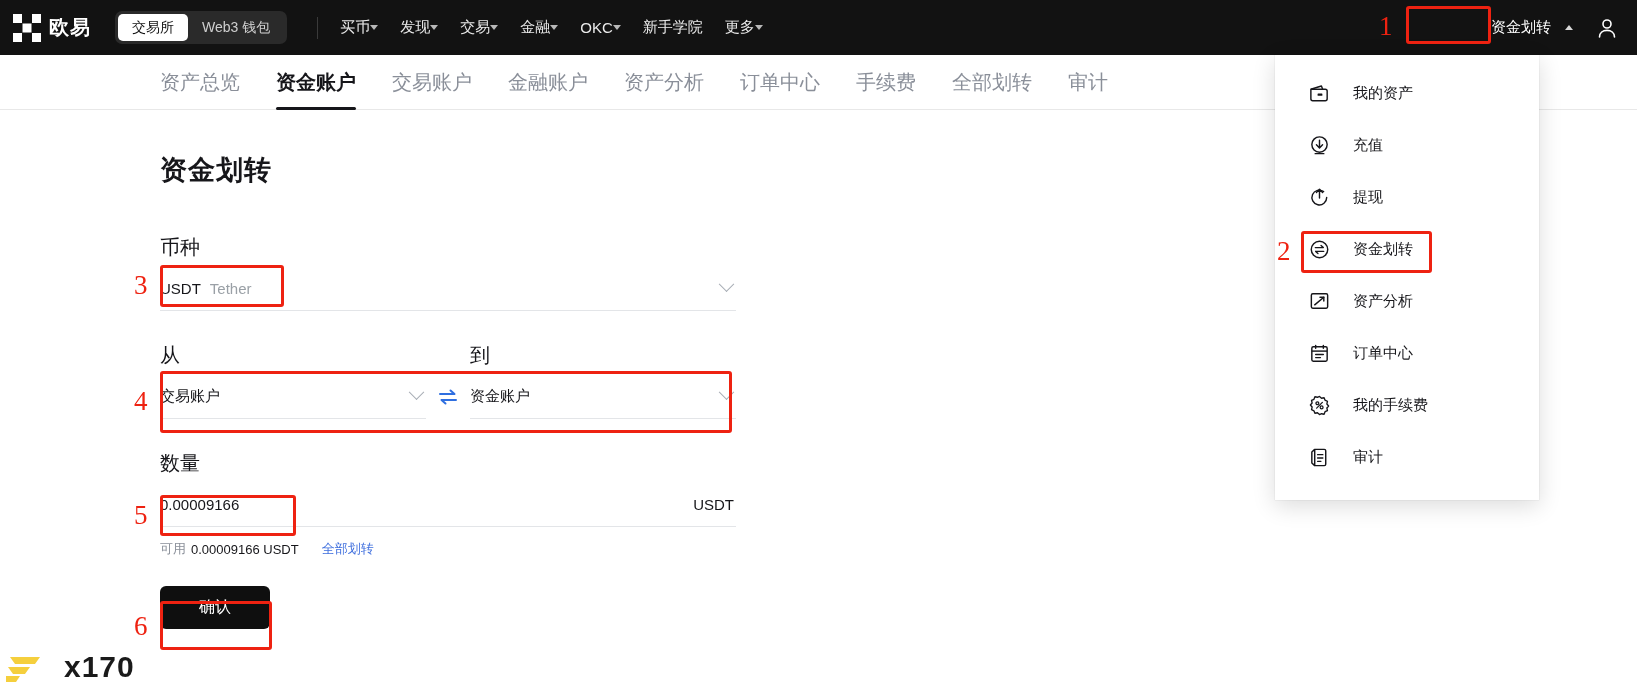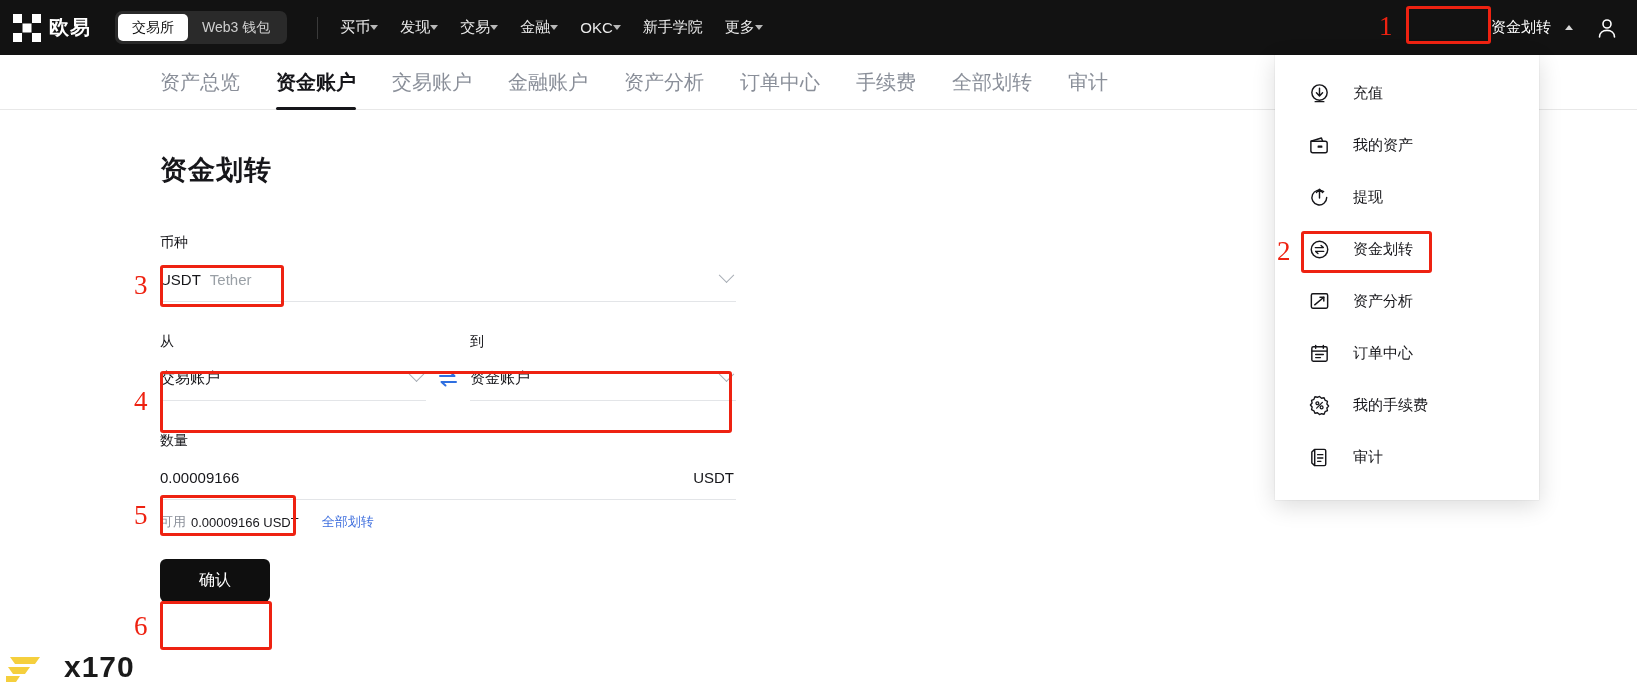--- a/index.html
+++ b/index.html
@@ -78,21 +78,21 @@
   .tab.active { color: #16161a; font-weight: bold; }
   .tab.active::after {
     content: ""; position: absolute; left: 0; right: 0; bottom: 0;
     height: 3px; background: #16161a; border-radius: 2px;
   }
 
   
   .main { position: absolute; top: 110px; left: 0; width: 1637px; }
   .form-wrap { margin-left: 160px; width: 576px; padding-top: 42px; }
   .page-title { font-size: 27px; font-weight: bold; color: #16161a; letter-spacing: 1px; }
-  .field-label { font-size: 14px; color: #16161a; margin-bottom: 6px; }
+  .field-label { font-size: 20px; color: #16161a; margin-bottom: 6px; }
   .group { position: relative; }
   .g-currency { margin-top: 46px; }
   .g-accounts { margin-top: 31px; }
   .g-amount { margin-top: 31px; }
 
   .inp {
     position: relative; height: 44px;
     border-bottom: 1px solid #e3e5e8;
     display: flex; align-items: center;
   }
@@ -304,34 +304,34 @@
       </div>
 
       <button class="confirm-btn">确认</button>
     </div>
   </div>
 
   <div class="dropdown">
 
     <div class="dd-item">
       <svg class="dd-icon" viewBox="0 0 24 24">
+        <path d="M3 7.5h15a2 2 0 0 1 2 2v8a2 2 0 0 1-2 2H5a2 2 0 0 1-2-2z" fill="none" stroke="#16161a" stroke-width="1.5" stroke-linejoin="round"></path>
+        <path d="M3 7.5 14 4.2l1.3 3.3" fill="none" stroke="#16161a" stroke-width="1.5" stroke-linejoin="round"></path>
+        <rect x="10" y="12" width="5" height="2.4" rx="0.6" fill="#16161a"></rect>
+      </svg>
+      <span class="dd-label">我的资产</span>
+    </div>
+
+    <div class="dd-item">
+      <svg class="dd-icon" viewBox="0 0 24 24">
         <circle cx="12" cy="11" r="8" fill="none" stroke="#16161a" stroke-width="1.5"></circle>
         <path d="M12 6.5v8M8.8 11.3 12 14.5l3.2-3.2" fill="none" stroke="#16161a" stroke-width="1.5" stroke-linecap="round" stroke-linejoin="round"></path>
         <path d="M7.5 20.5h9" fill="none" stroke="#16161a" stroke-width="1.5" stroke-linecap="round"></path>
       </svg>
       <span class="dd-label">充值</span>
-    </div>
-
-    <div class="dd-item">
-      <svg class="dd-icon" viewBox="0 0 24 24">
-        <path d="M3 7.5h15a2 2 0 0 1 2 2v8a2 2 0 0 1-2 2H5a2 2 0 0 1-2-2z" fill="none" stroke="#16161a" stroke-width="1.5" stroke-linejoin="round"></path>
-        <path d="M3 7.5 14 4.2l1.3 3.3" fill="none" stroke="#16161a" stroke-width="1.5" stroke-linejoin="round"></path>
-        <rect x="10" y="12" width="5" height="2.4" rx="0.6" fill="#16161a"></rect>
-      </svg>
-      <span class="dd-label">我的资产</span>
     </div>
 
     <div class="dd-item">
       <svg class="dd-icon" viewBox="0 0 24 24">
         <path d="M19.5 12a7.7 7.7 0 1 1-3.2-6.2" fill="none" stroke="#16161a" stroke-width="1.5" stroke-linecap="round"></path>
         <path d="M12 3.5v9M8.8 6.7 12 3.5l3.2 3.2" fill="none" stroke="#16161a" stroke-width="1.5" stroke-linecap="round" stroke-linejoin="round"></path>
       </svg>
       <span class="dd-label">提现</span>
     </div>
 

